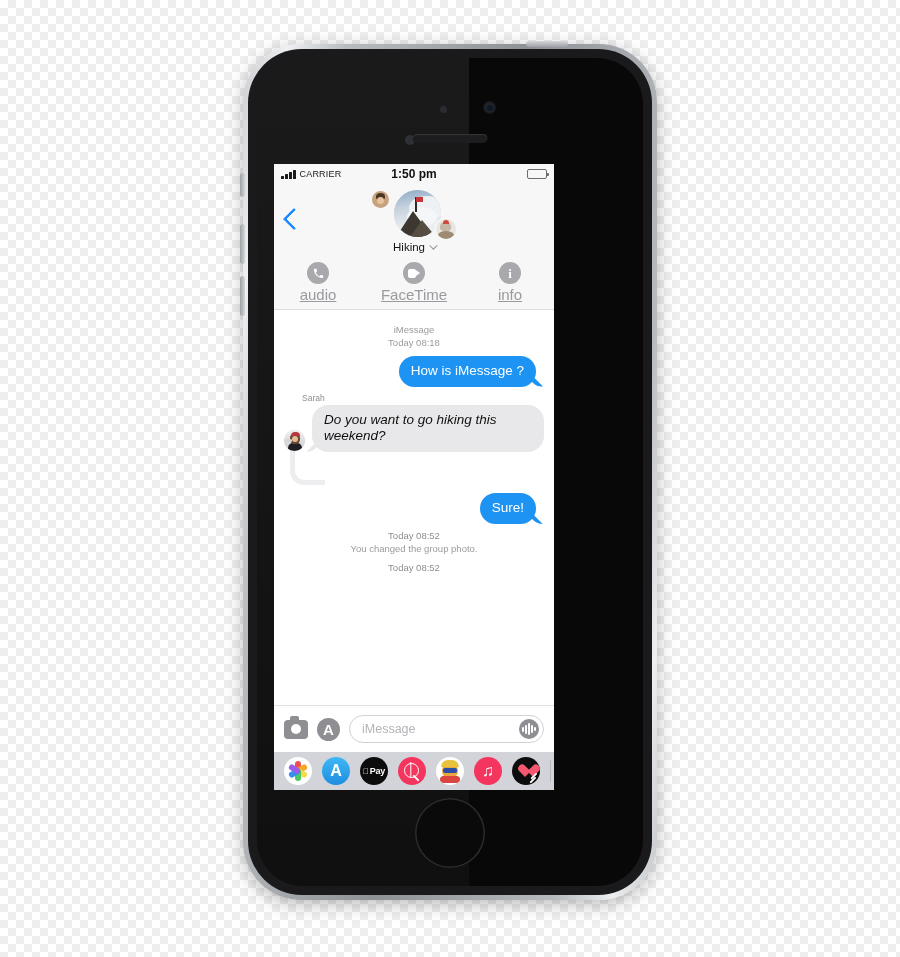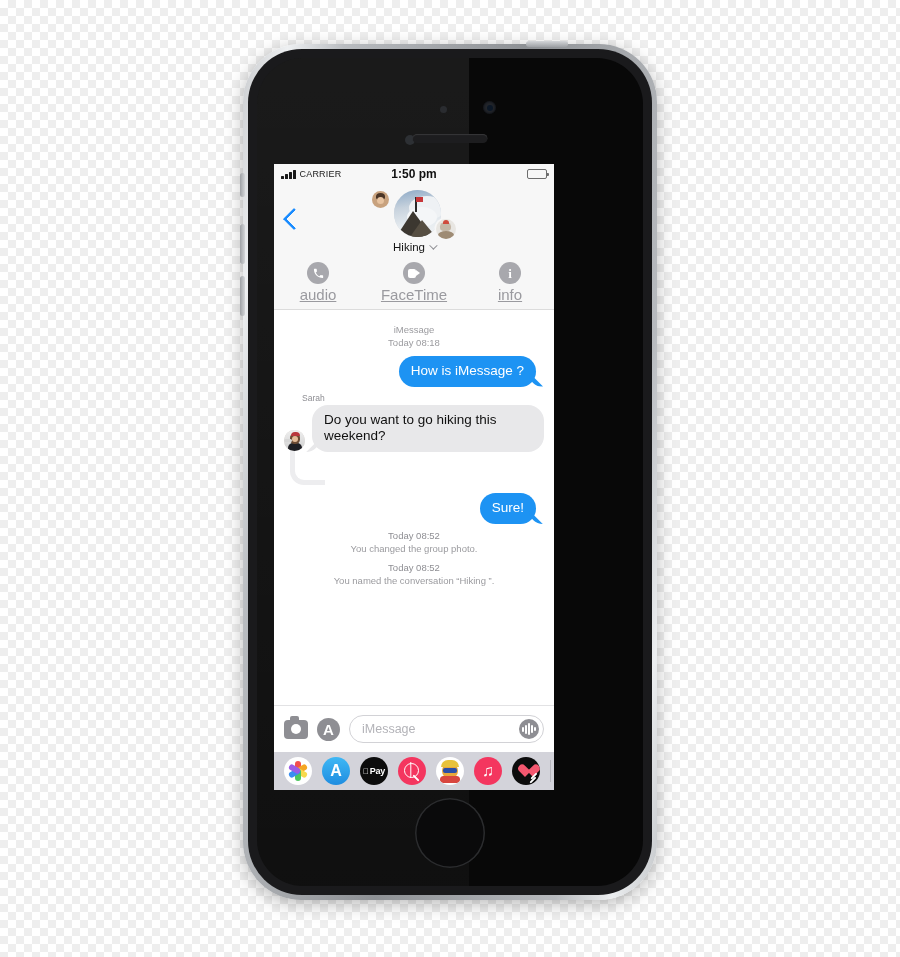--- a/index.html
+++ b/index.html
@@ -441,20 +441,21 @@
     bottom: 0;
     width: 14px; height: 14px;
     background: #1d93f3;
     border-bottom-left-radius: 14px;
     clip-path: polygon(0 0, 100% 100%, 0 100%);
   }
   .bubble.in {
     background: #e8e8ea;
     color: #101010;
     margin-left: 4px;
+    font-style: italic;
   }
   .bubble.in::after {
     content: "";
     position: absolute;
     left: -6px;
     bottom: 0;
     width: 14px; height: 14px;
     background: #e8e8ea;
     border-bottom-right-radius: 14px;
     clip-path: polygon(100% 0, 100% 100%, 0 100%);
@@ -770,21 +771,20 @@
       <div class="bubble out">Sure!</div>
     </div>
 
     <div class="meta-block">
       <div class="strong">Today 08:52</div>
       <div>You changed the group photo.</div>
     </div>
 
     <div class="meta-block">
       <div class="strong">Today 08:52</div>
-      <div>You named the conversation “Hiking ”.</div>
     </div>
 
   </div>
 
   <div class="composer">
     <div class="camera-icon"></div>
     <div class="appstore-icon">
       <span>A</span>
     </div>
     <div class="input-pill">

